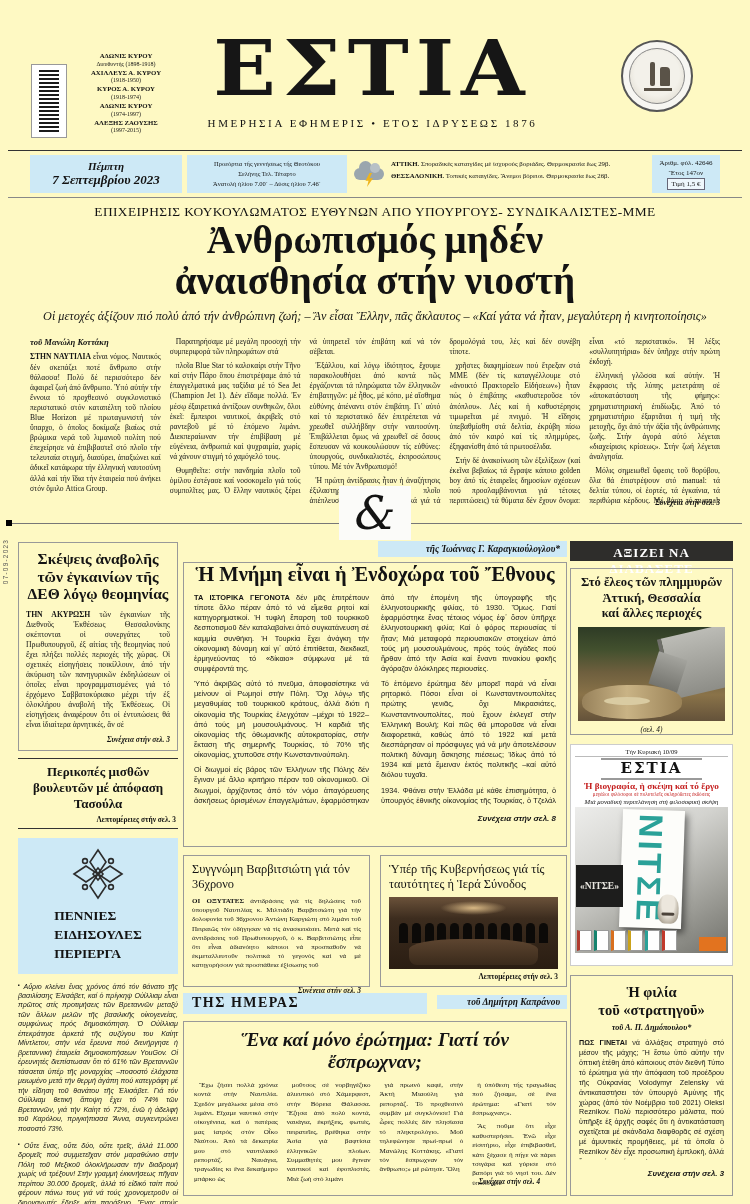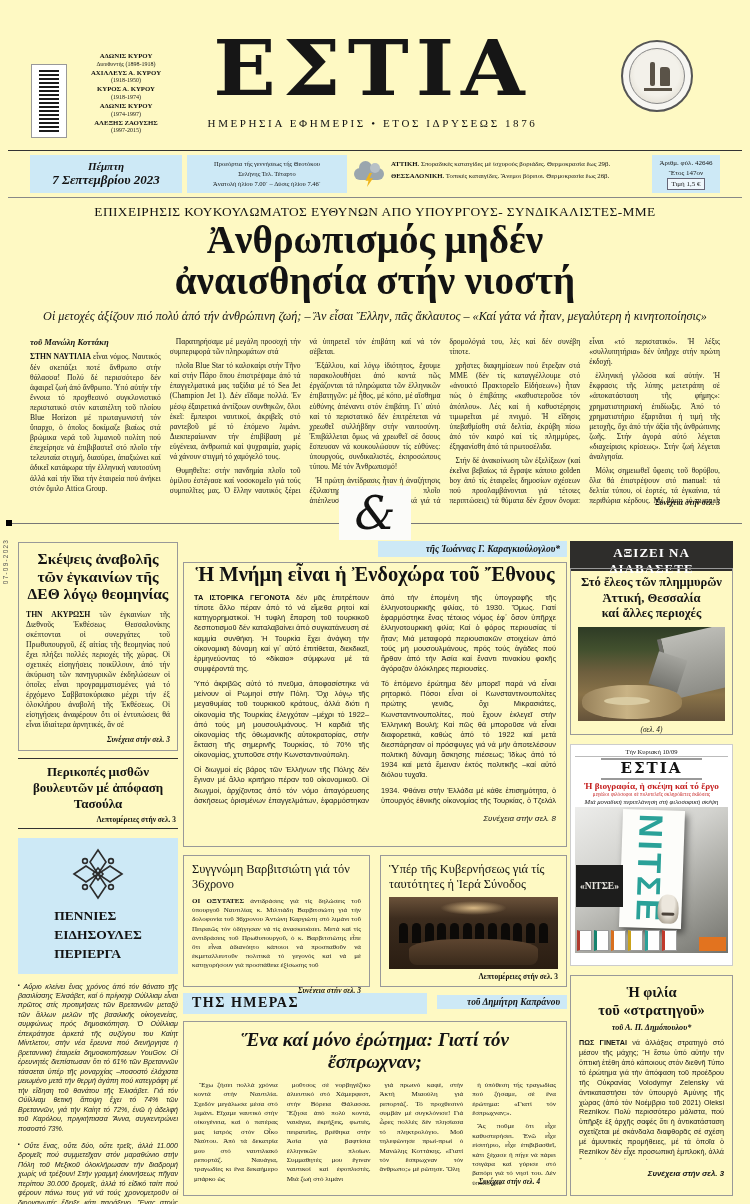--- a/index.html
+++ b/index.html
@@ -83,21 +83,21 @@
   .blt{font-size:5.5px;vertical-align:1.5px;margin-right:2px;}
 
   
   .memory-byline{position:absolute;left:378px;top:541px;width:189px;text-align:right;
                  font-weight:bold;font-style:italic;font-size:9.4px;padding:3px 7px;}
   .memory-box{position:absolute;left:183px;top:562px;width:384px;height:285px;border:1px solid #999;padding:0 10px;}
   .memory-title{text-align:center;font-weight:bold;font-size:20.5px;margin-bottom:7px;}
   .memory-cols{column-count:2;column-gap:12px;height:218px;overflow:hidden;
                font-family:"Liberation Sans",sans-serif;font-size:7.4px;line-height:1.37;text-align:justify;}
   .memory-cols p{margin:0 0 5px;}
-  .memory-cont{text-align:right;font-weight:normal;font-style:italic;font-size:8px;
+  .memory-cont{text-align:right;font-weight:bold;font-style:italic;font-size:8px;
                font-family:"Liberation Sans",sans-serif;margin-top:3px;}
 
   .varv-box{position:absolute;left:183px;top:855px;width:187px;height:132px;border:1px solid #999;padding:6px 8px;}
   .box-title-sm{text-align:left;font-weight:normal;font-size:12.4px;line-height:1.22;margin-bottom:5px;}
   .varv-body{font-size:7px;line-height:1.3;text-align:justify;height:84px;overflow:hidden;}
   .synod-box{position:absolute;left:380px;top:855px;width:187px;height:132px;border:1px solid #999;padding:6px 8px;}
   .synod-photo{height:72px;margin-top:2px;position:relative;overflow:hidden;
      background:linear-gradient(180deg,#6b523a 0%,#3c2c1e 30%,#2a1d12 100%);}
   .glow{position:absolute;left:30%;top:4px;width:40%;height:14px;background:radial-gradient(ellipse,#d9b985 0,rgba(217,185,133,0) 70%);}
   .table{position:absolute;left:12%;bottom:4px;width:76%;height:26px;background:linear-gradient(180deg,#5d4530,#3a2a1b);border-radius:40% 40% 8px 8px;}
@@ -108,21 +108,21 @@
               font-weight:bold;font-size:14px;letter-spacing:1.5px;padding:2px 9px;}
   .kapranos-byline{position:absolute;left:437px;top:995px;width:130px;text-align:right;
                    font-weight:bold;font-style:italic;font-size:9.4px;padding:2px 7px;}
   .question-box{position:absolute;left:183px;top:1021px;width:384px;height:175px;border:1px solid #999;padding:7px 10px;}
   .question-title{text-align:center;font-weight:bold;font-style:italic;font-size:19px;margin-bottom:8px;}
   .question-cols{column-count:4;column-gap:9px;font-size:7.1px;line-height:1.32;text-align:justify;height:116px;overflow:hidden;}
   .question-cols p{margin:0 0 4px;text-indent:5px;}
   .question-cont{position:absolute;right:26px;bottom:9px;font-weight:bold;font-style:italic;font-size:7.2px;}
 
   
-  .worth-header{position:absolute;left:570px;top:541px;width:163px;height:30px;background:#2e2d2b;color:#fff;
+  .worth-header{position:absolute;left:570px;top:541px;width:163px;height:20px;background:#2e2d2b;color:#fff;
                 text-align:center;font-weight:bold;font-size:13px;letter-spacing:1px;padding-top:4px;}
   .worth-box{position:absolute;left:570px;top:568px;width:163px;height:167px;border:1px solid #999;padding:6px 7px;}
   .worth-title{text-align:center;font-weight:bold;font-size:12.6px;line-height:1.25;}
   .flood-photo{height:94px;margin-top:5px;position:relative;overflow:hidden;
      background:linear-gradient(180deg,#2e3b25 0%,#42502e 24%,#6e5f3e 48%,#8a7349 72%,#64523a 100%);}
   .road{position:absolute;right:-8px;top:4px;width:70px;height:62px;transform:rotate(-13deg);
         background:linear-gradient(180deg,#bcbcb6,#8d8d87);border-left:4px solid #6f6f6a;}
   .crack{position:absolute;right:42px;top:28px;width:30px;height:34px;transform:rotate(18deg);
         background:linear-gradient(180deg,#a4a49e,#74746e);}
   .torrent{position:absolute;left:4px;bottom:2px;width:100px;height:34px;border-radius:45%;

